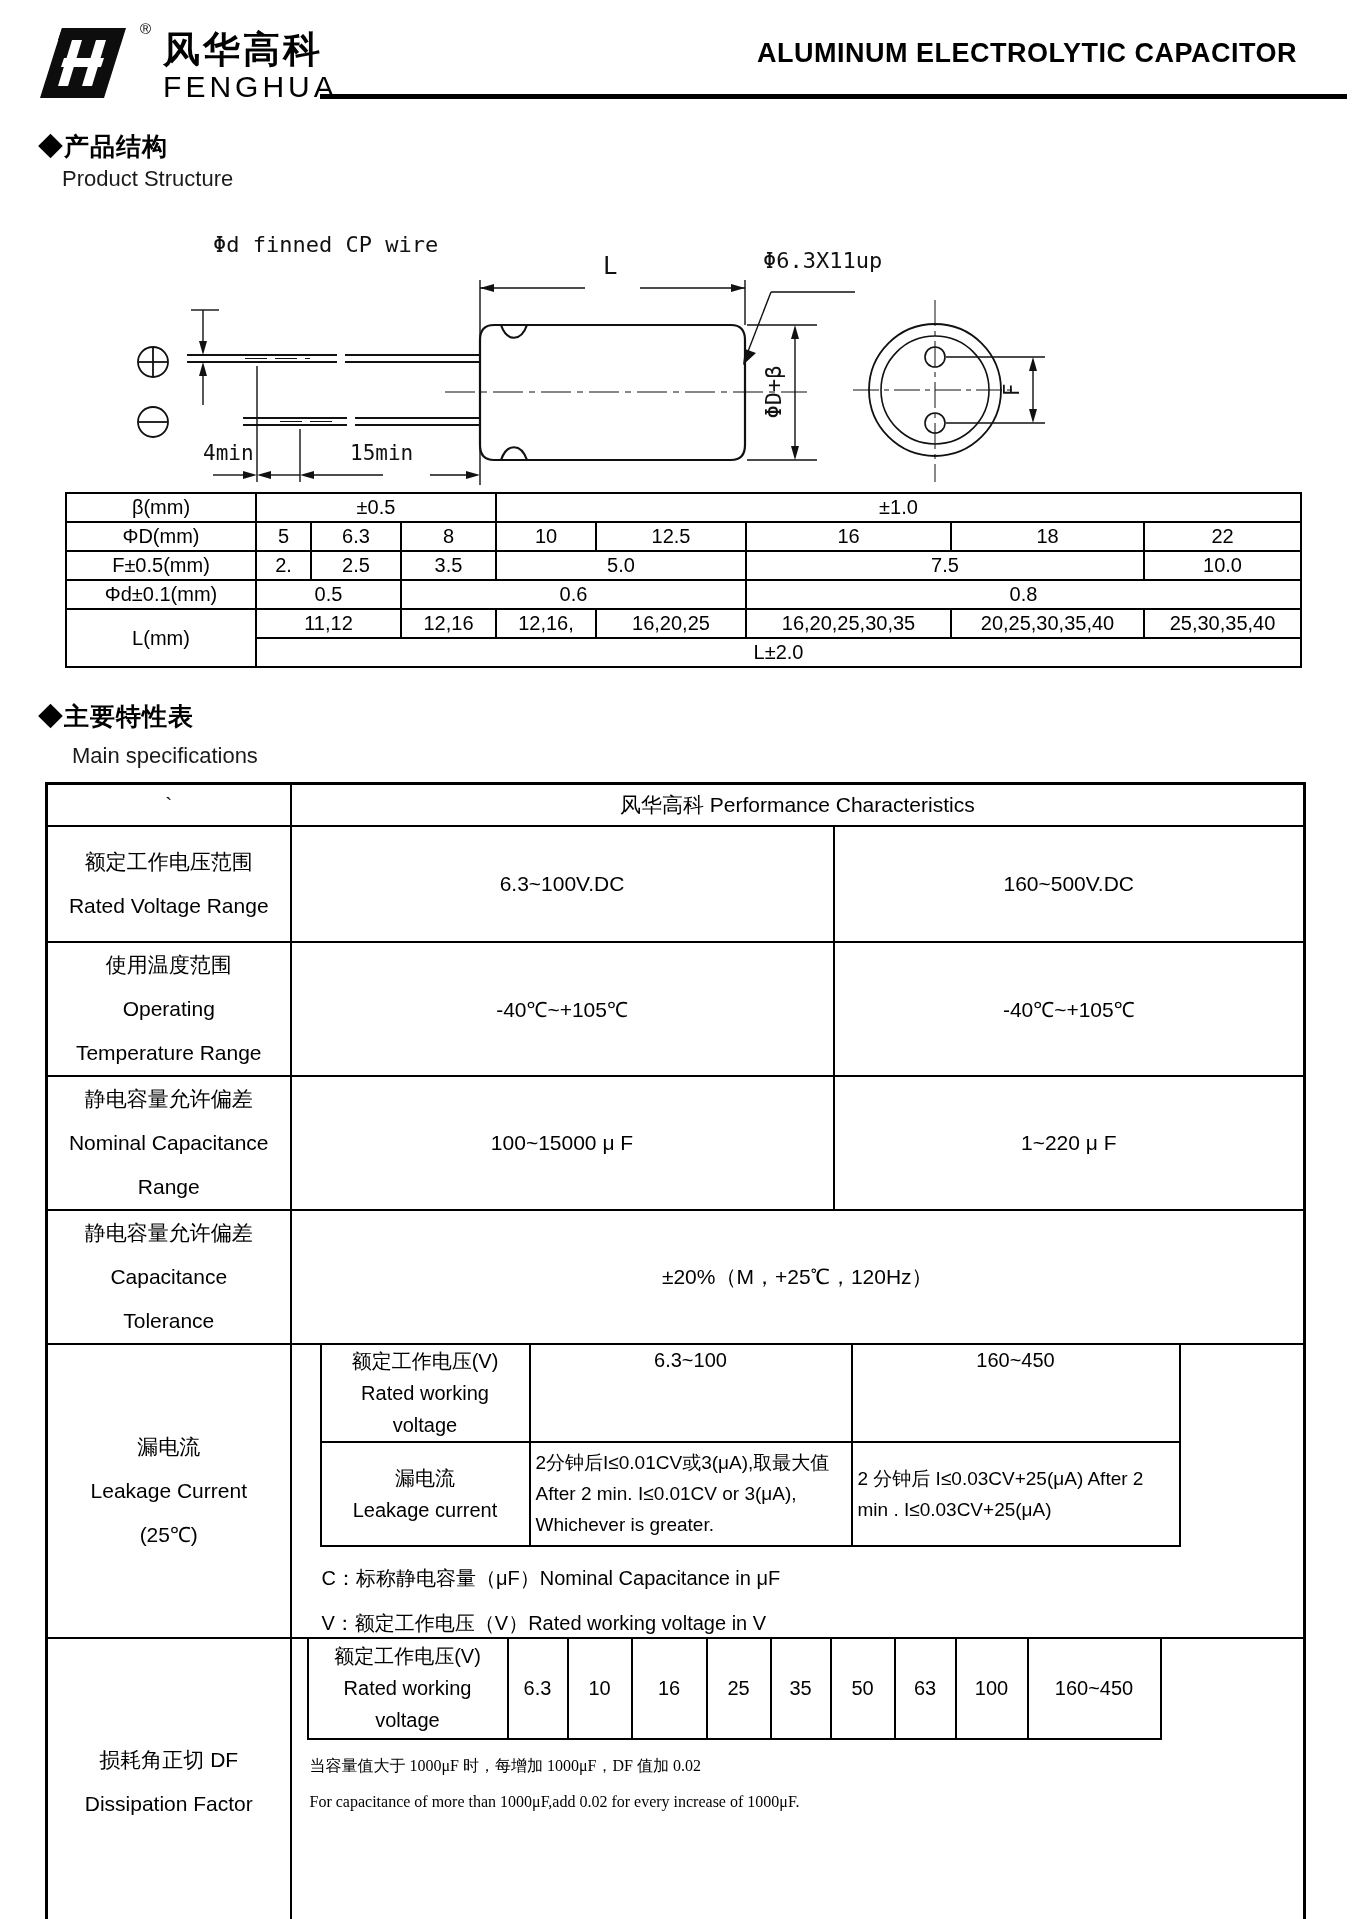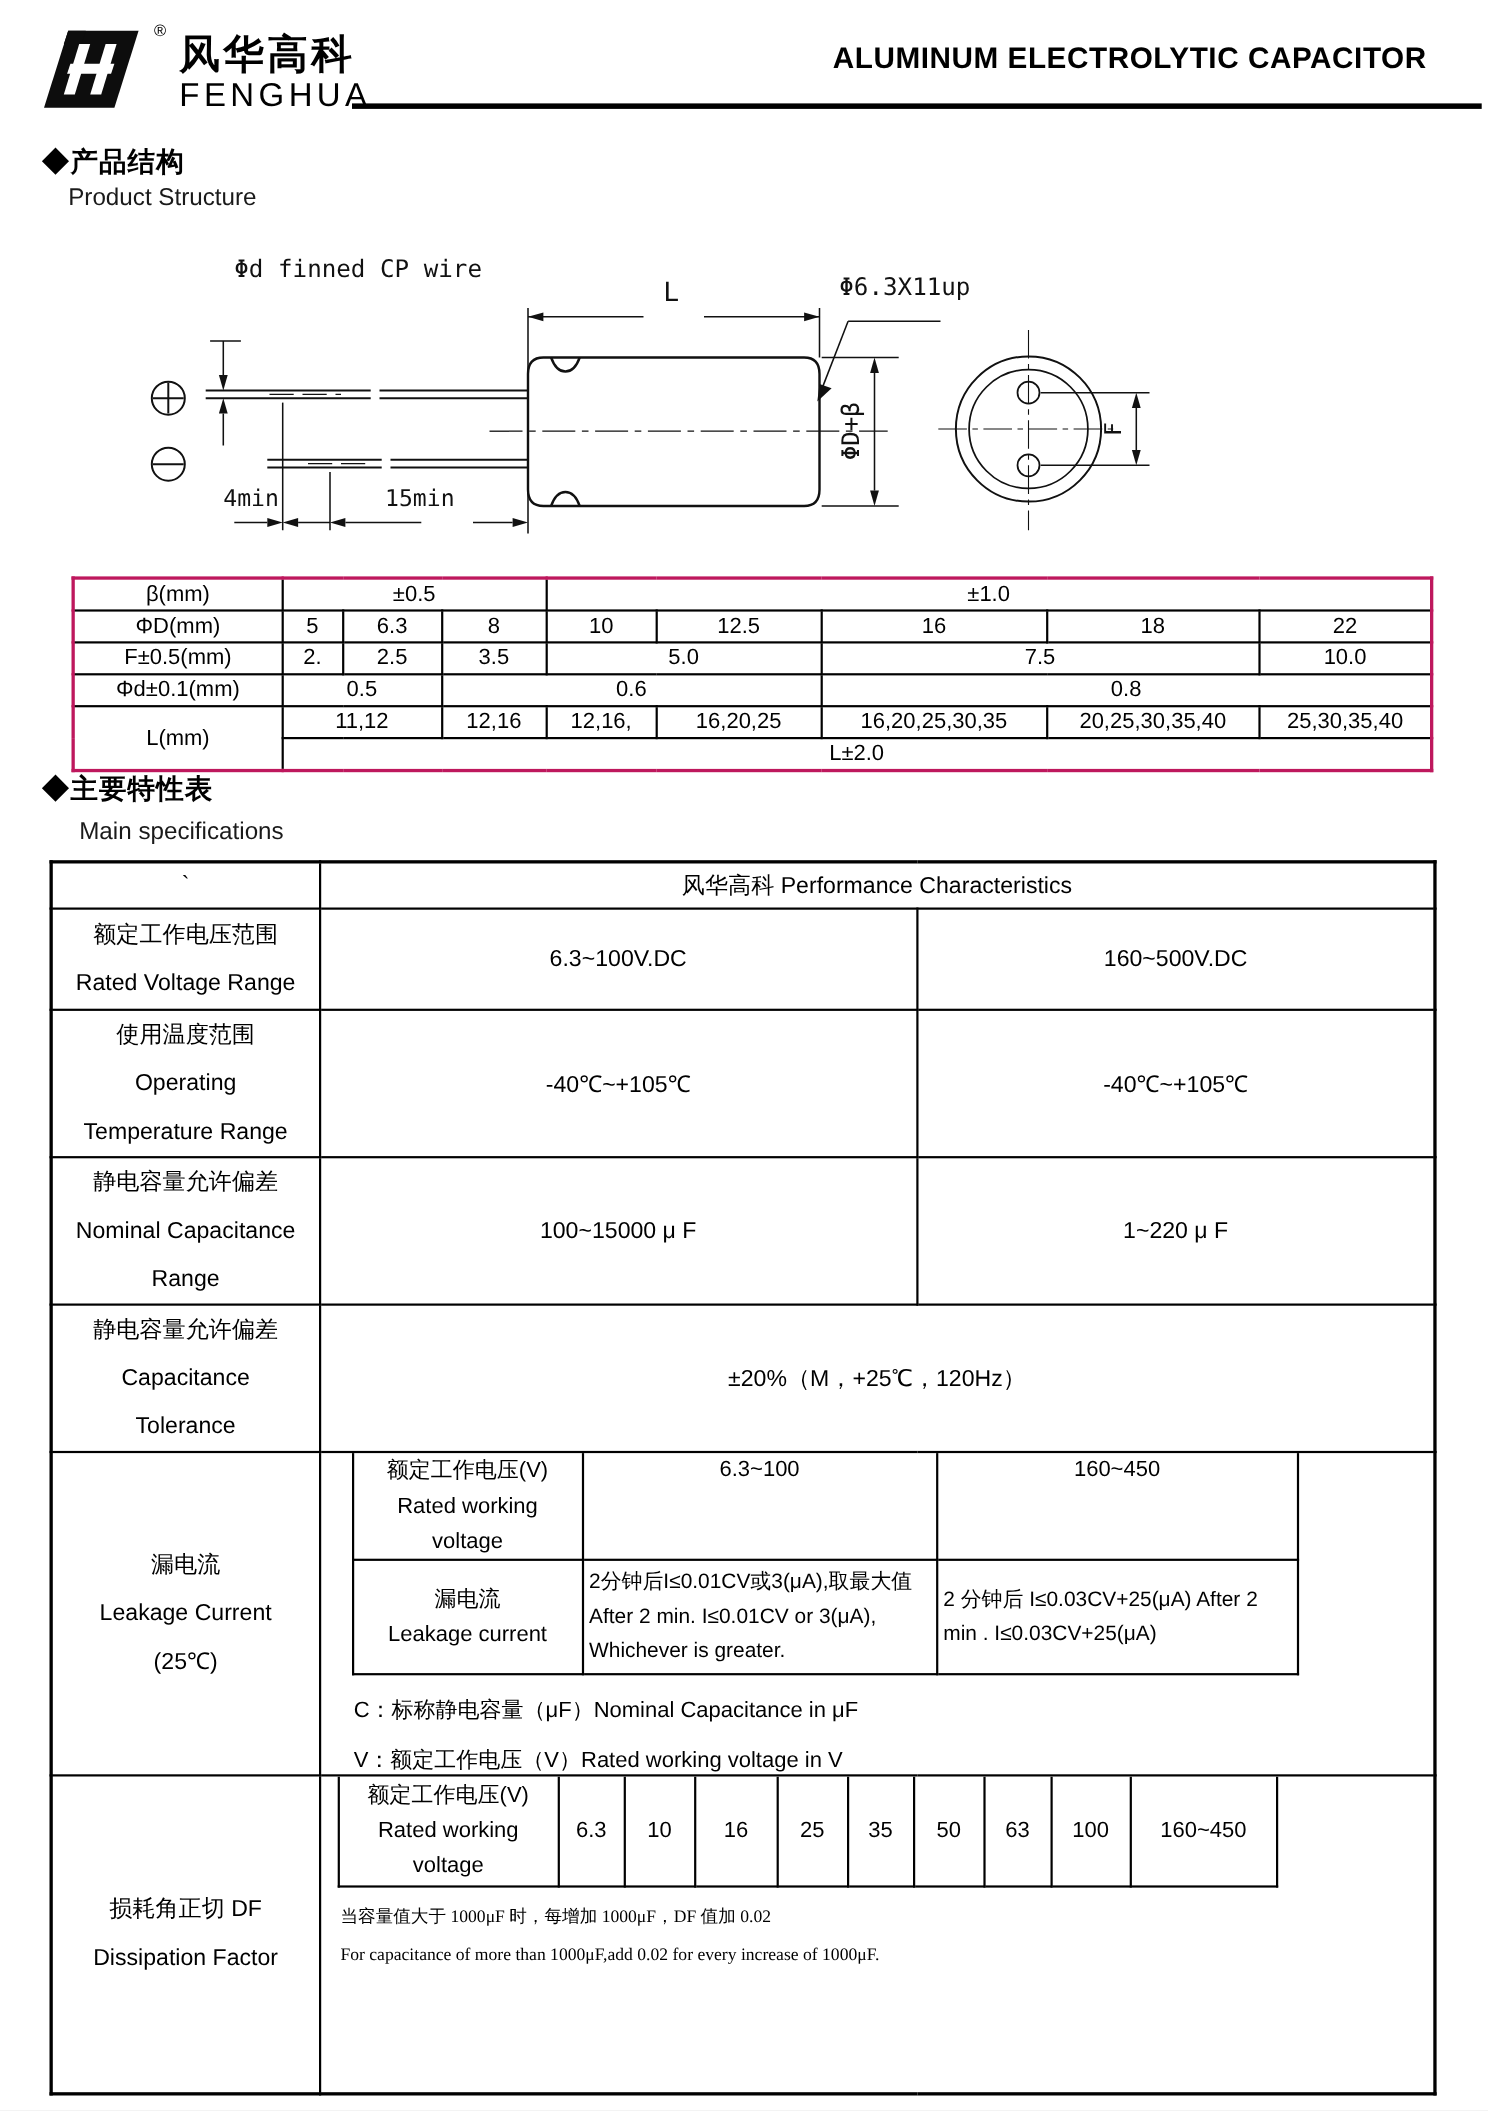--- a/index.html
+++ b/index.html
@@ -23,21 +23,21 @@
   #s1-en{left:62px;top:166px;}
   #s2-cn{left:38px;top:700px;}
   #s2-en{left:72px;top:743px;}
   
   .diagram{position:absolute;left:95px;top:230px;}
   .diagram text{font-family:"DejaVu Sans Mono",monospace;fill:#111;}
   
   table{border-collapse:collapse;table-layout:fixed;}
   td{border:2px solid #000;text-align:center;vertical-align:middle;padding:0;overflow:hidden;}
   
-  .t1{position:absolute;left:65px;top:524px;width:1235px;border:3px solid #be185d;font-size:20px;}
+  .t1{position:absolute;left:65px;top:492px;width:1235px;border:1px solid #be185d;font-size:20px;}
   .t1 td{height:27px;}
   
   .t2{position:absolute;left:45px;top:782px;width:1258px;border:3px solid #000;font-size:21px;}
   .lbl-line{line-height:44px;}
   .val{font-size:21px;}
   .nest-cell{vertical-align:top;text-align:left;}
   .inner{margin:0 0 0 28px;border-collapse:collapse;}
   .inner td{border:2px solid #000;}
   .inner tr:first-child td{border-top:none;}
   .inner .hdr-line{line-height:32px;font-size:20px;}
@@ -245,21 +245,21 @@
     <colgroup>
         <col style="width:244px">
         <col style="width:543px">
         <col style="width:471px">
       </colgroup>
     <tbody>
         <tr style="height:42px">
       <td>`</td>
       <td colspan="2">风华高科 Performance Characteristics</td>
     </tr>
-    <tr style="height:92px">
+    <tr style="height:116px">
       <td>
         <div class="lbl-line">额定工作电压范围</div>
         <div class="lbl-line">Rated Voltage Range</div>
       </td>
       <td class="val">6.3~100V.DC</td>
       <td class="val">160~500V.DC</td>
     </tr>
     <tr style="height:128px">
       <td>
         <div class="lbl-line">使用温度范围</div>

